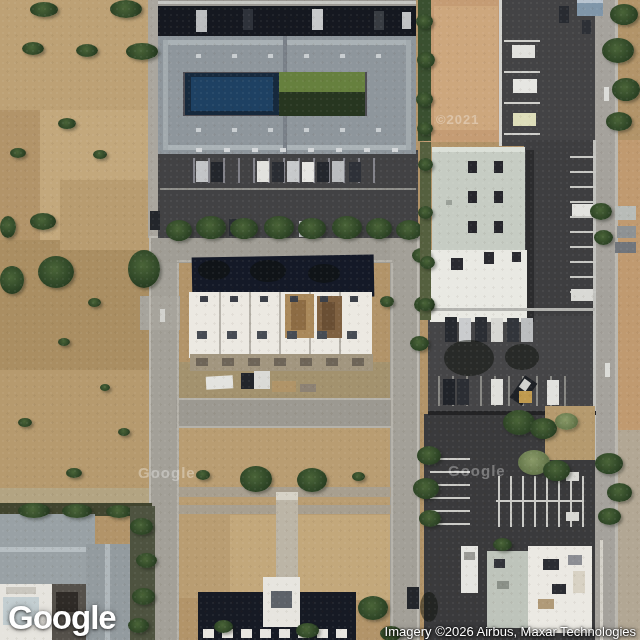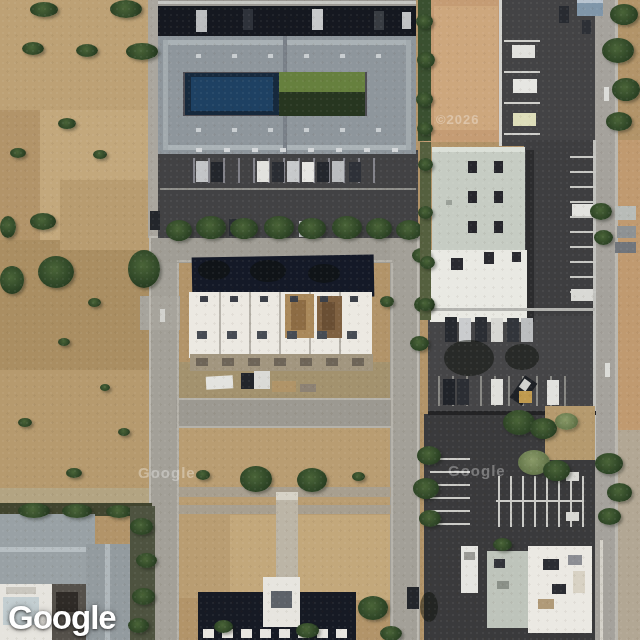--- a/index.html
+++ b/index.html
@@ -378,18 +378,19 @@
       <div class="sc tree" style="left: 297px; top: 468px; width: 30px; height: 24px; border-radius: 50%;"></div>
       <div class="sc tree" style="left: 196px; top: 470px; width: 14px; height: 10px; border-radius: 50%;"></div>
       <div class="sc tree" style="left: 352px; top: 472px; width: 13px; height: 9px; border-radius: 50%;"></div>
       <div class="sc tree" style="left: 358px; top: 596px; width: 30px; height: 24px; border-radius: 50%;"></div>
       <div class="sc tree" style="left: 380px; top: 626px; width: 22px; height: 15px; border-radius: 50%;"></div>
       <div class="sc tree" style="left: 296px; top: 623px; width: 23px; height: 15px; border-radius: 50%;"></div>
       <div class="sc tree" style="left: 214px; top: 620px; width: 19px; height: 13px; border-radius: 50%;"></div>
     </div>
   <div id="texture"></div>
 
-  <div class="wm" style="left:436px;top:112px;font-size:13px;">©2026</div>
+  <div class="wm" style="left:436px;top:112px;font-size:13px;">©2021</div>
   <div class="wm" style="left:138px;top:464px;font-size:15px;">Google</div>
   <div class="wm" style="left:448px;top:462px;font-size:15px;">Google</div>
 
   <div id="google-logo">Google</div>
+  <div id="attribution">Imagery ©2026 Airbus, Maxar Technologies</div>
 </div>
 
 </body></html>

